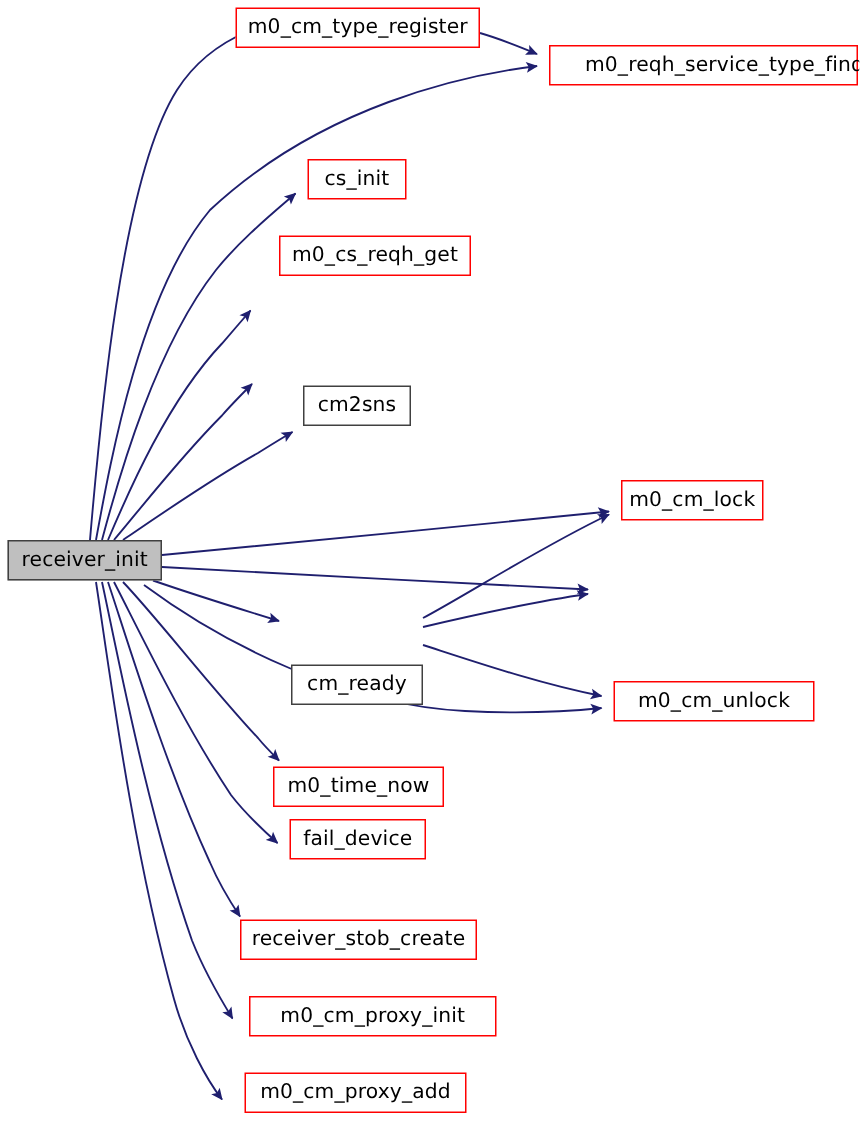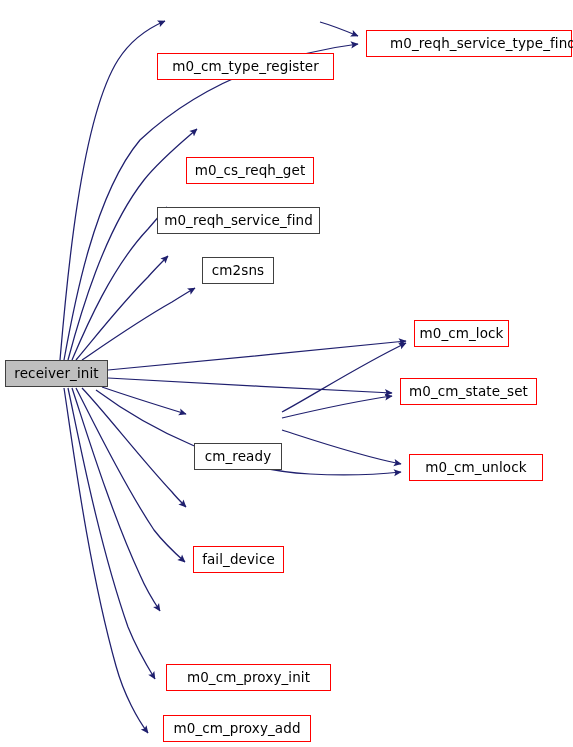--- a/index.html
+++ b/index.html
@@ -73,52 +73,55 @@
       <path d="M 96,390 C 150,430 230,470 310,474 348,476 382,474 401,472" fill="none" stroke="#1f1f6e" stroke-width="1.25" marker-end="url(#arrowhead)"></path>
       <path d="M 282,412 C 312,396 360,365 406,343" fill="none" stroke="#1f1f6e" stroke-width="1.25" marker-end="url(#arrowhead)"></path>
       <path d="M 282,418 C 316,410 356,401 392,396" fill="none" stroke="#1f1f6e" stroke-width="1.25" marker-end="url(#arrowhead)"></path>
       <path d="M 282,430 C 316,441 360,456 401,464" fill="none" stroke="#1f1f6e" stroke-width="1.25" marker-end="url(#arrowhead)"></path>
       <path d="M 82,388 C 104,411 142,460 172,492 176,497 181,502 186,507" fill="none" stroke="#1f1f6e" stroke-width="1.25" marker-end="url(#arrowhead)"></path>
       <path d="M 76,388 C 92,419 122,482 154,530 164,543 176,554 185,562" fill="none" stroke="#1f1f6e" stroke-width="1.25" marker-end="url(#arrowhead)"></path>
       <path d="M 72,388 C 85,427 110,510 140,575 146,589 154,602 160,611" fill="none" stroke="#1f1f6e" stroke-width="1.25" marker-end="url(#arrowhead)"></path>
       <path d="M 68,388 C 78,434 98,541 128,627 136,647 147,666 155,679" fill="none" stroke="#1f1f6e" stroke-width="1.25" marker-end="url(#arrowhead)"></path>
       <path d="M 64,388 C 72,440 88,566 116,666 124,695 138,720 148,733" fill="none" stroke="#1f1f6e" stroke-width="1.25" marker-end="url(#arrowhead)"></path>
     </svg>
-<div class="node" style="left: 157px; top: 5px; width: 177px; margin-top: 48px;">
+<div class="node" style="left: 157px; top: 5px; width: 163px;">
       <span class="node-label">m0_cm_type_register</span>
     </div>
     <div class="node" style="left: 366px; top: 30px; width: 206px; padding-left: 28px;">
       <span class="node-label">m0_reqh_service_type_find</span>
     </div>
+    <div class="node" style="left: 205px; top: 106px; width: 66px;">
+      <span class="node-label">cs_init</span>
+    </div>
     <div class="node" style="left: 174px; top: 157px; width: 128px; margin-left: 12px;">
       <span class="node-label">m0_cs_reqh_get</span>
-    </div>
-    <div class="node plain" style="left: 157px; top: 207px; width: 163px;">
-      <span class="node-label">m0_reqh_service_find</span>
     </div>
     <div class="node plain" style="left: 202px; top: 257px; width: 72px;">
       <span class="node-label">cm2sns</span>
     </div>
     <div class="node" style="left: 414px; top: 320px; width: 95px;">
       <span class="node-label">m0_cm_lock</span>
     </div>
     <div class="node current" style="left: 5px; top: 360px; width: 103px;">
       <span class="node-label">receiver_init</span>
     </div>
-    <div class="node" style="left: 400px; top: 378px; width: 137px;">
-      <span class="node-label">m0_cm_state_set</span>
-    </div>
     <div class="node plain" style="left: 194px; top: 409px; width: 88px; margin-top: 34px;">
       <span class="node-label">cm_ready</span>
     </div>
     <div class="node" style="left: 409px; top: 454px; width: 134px;">
       <span class="node-label">m0_cm_unlock</span>
     </div>
+    <div class="node" style="left: 182px; top: 511px; width: 114px;">
+      <span class="node-label">m0_time_now</span>
+    </div>
     <div class="node" style="left: 193px; top: 546px; width: 91px;">
       <span class="node-label">fail_device</span>
+    </div>
+    <div class="node" style="left: 160px; top: 613px; width: 158px;">
+      <span class="node-label">receiver_stob_create</span>
     </div>
     <div class="node" style="left: 166px; top: 664px; width: 165px;">
       <span class="node-label">m0_cm_proxy_init</span>
     </div>
     <div class="node" style="left: 163px; top: 715px; width: 148px;">
       <span class="node-label">m0_cm_proxy_add</span>
     </div>
   </div>
 
 </body></html>

